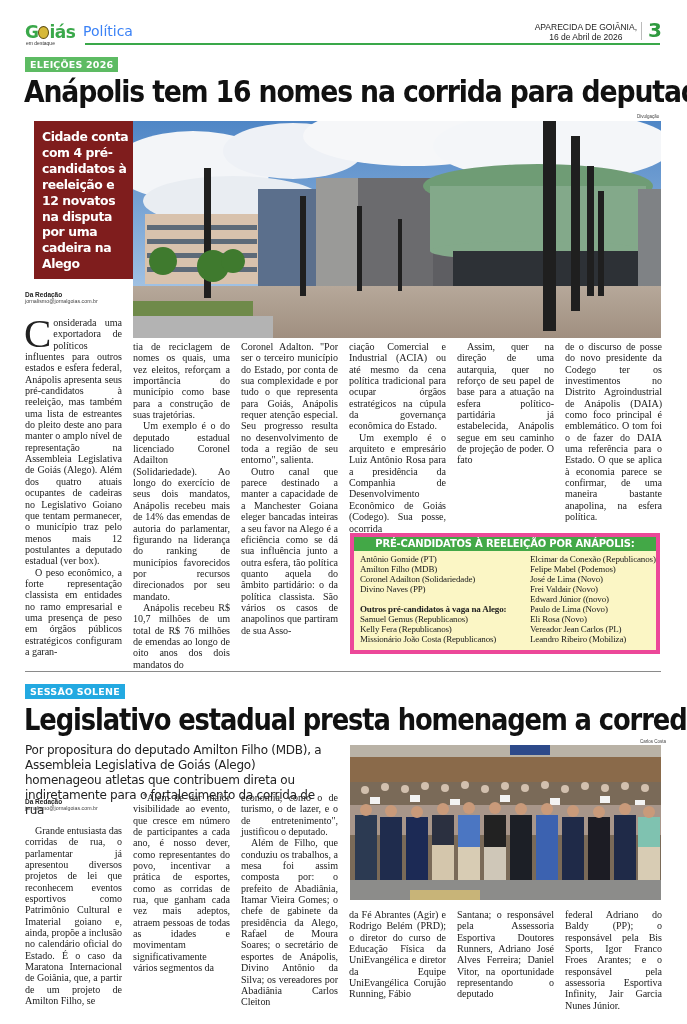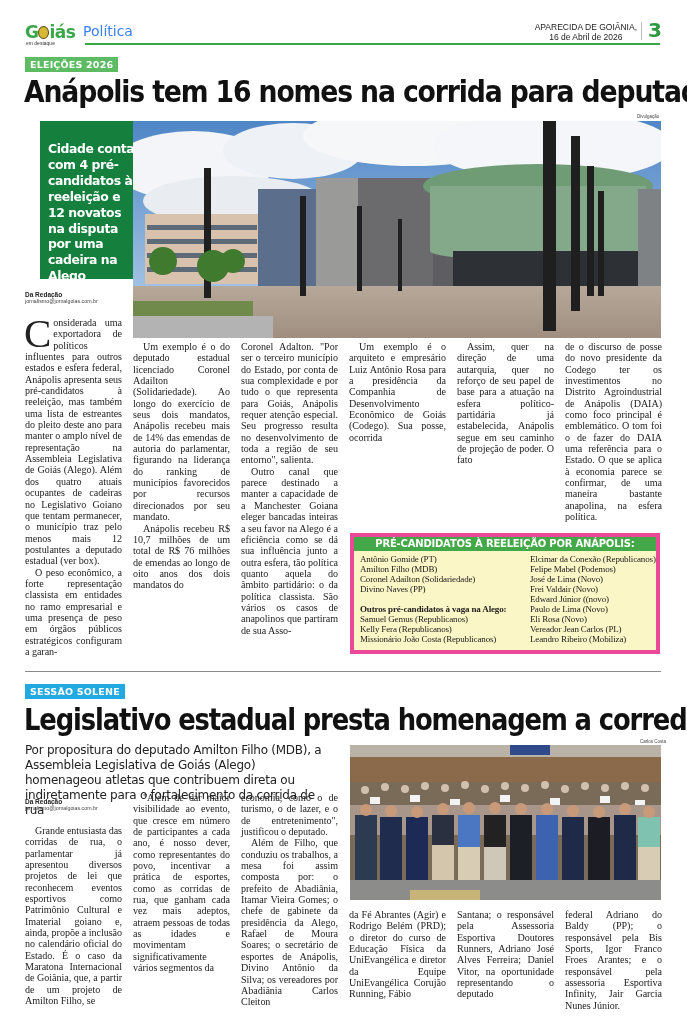--- a/index.html
+++ b/index.html
@@ -24,21 +24,21 @@
 .tag-blue{background:#23a9e1;left:25px;top:684px;height:15px}
 
 
 .headline{font-family:"DejaVu Sans",sans-serif;font-weight:bold;color:#111;letter-spacing:-1.3px;white-space:nowrap;transform-origin:left top}
 #h1{left:24px;top:74px;font-size:30px;transform:scaleX(0.89)}
 #h2{left:24px;top:702px;font-size:30px;transform:scaleX(0.86)}
 
 .credit{font-family:"Liberation Sans",sans-serif;font-size:4.5px;color:#444}
 
 
-#subbox{left:40px;top:121px;width:108px;height:158px;background:#15803d;padding:20px 8px}
+#subbox{left:34px;top:121px;width:108px;height:158px;background:#7f1d1d;padding:8px 8px}
 #subbox p{font-family:"DejaVu Sans",sans-serif;font-weight:bold;color:#fff;font-size:12.4px;line-height:15.9px;letter-spacing:-0.4px}
 
 
 #photo1{left:133px;top:121px;width:528px;height:217px;overflow:hidden;background:#7aa9d8}
 
 
 .byline-name{font-family:"Liberation Sans",sans-serif;font-weight:bold;font-size:6.5px;color:#222}
 .byline-mail{font-family:"Liberation Sans",sans-serif;font-size:5.3px;color:#444}
 
 
@@ -144,28 +144,30 @@
 <div class="abs" style="left:25px;top:291px">
   <div class="byline-name">Da Redação</div>
   <div class="byline-mail">jornalismo@jornalgoias.com.br</div>
 </div>
 
 <div class="abs col" style="left:25px;top:317px;width:97px">
   <p class="noind"><span class="dropcap">C</span><span>onsiderada uma exportadora de políticos influentes para outros estados e esfera federal, Anápolis apresenta seus pré-candidatos à reeleição, mas também uma lista de estreantes do pleito deste ano para manter o amplo nível de representação na Assembleia Legislativa de Goiás (Alego). Além dos quatro atuais ocupantes de cadeiras no Legislativo Goiano que tentam permanecer, o município traz pelo menos mais 12 postulantes a deputado estadual (ver box).</span></p>
   <p>O peso econômico, a forte representação classista em entidades no ramo empresarial e uma presença de peso em órgãos públicos estratégicos configuram a garan-</p>
 </div>
 <div class="abs col" style="left:133px;top:341px;width:97px">
+  <p class="noind">tia de reciclagem de nomes os quais, uma vez eleitos, reforçam a importância do município como base para a construção de suas trajetórias.</p>
   <p>Um exemplo é o do deputado estadual licenciado Coronel Adailton (Solidariedade). Ao longo do exercício de seus dois mandatos, Anápolis recebeu mais de 14% das emendas de autoria do parlamentar, figurando na liderança do ranking de municípios favorecidos por recursos direcionados por seu mandato.</p>
   <p>Anápolis recebeu R$ 10,7 milhões de um total de R$ 76 milhões de emendas ao longo de oito anos dos dois mandatos do</p>
 </div>
 <div class="abs col" style="left:241px;top:341px;width:97px">
   <p class="noind">Coronel Adalton. "Por ser o terceiro município do Estado, por conta de sua complexidade e por tudo o que representa para Goiás, Anápolis requer atenção especial. Seu progresso resulta no desenvolvimento de toda a região de seu entorno", salienta.</p>
   <p>Outro canal que parece destinado a manter a capacidade de a Manchester Goiana eleger bancadas inteiras a seu favor na Alego é a eficiência como se dá sua influência junto a outra esfera, tão política quanto aquela do âmbito partidário: o da política classista. São vários os casos de anapolinos que partiram de sua Asso-</p>
 </div>
 <div class="abs col" style="left:349px;top:341px;width:97px">
+  <p class="noind">ciação Comercial e Industrial (ACIA) ou até mesmo da cena política tradicional para ocupar órgãos estratégicos na cúpula da governança econômica do Estado.</p>
   <p>Um exemplo é o arquiteto e empresário Luiz Antônio Rosa para a presidência da Companhia de Desenvolvimento Econômico de Goiás (Codego). Sua posse, ocorrida</p>
 </div>
 <div class="abs col" style="left:457px;top:341px;width:97px">
   <p>Assim, quer na direção de uma autarquia, quer no reforço de seu papel de base para a atuação na esfera político-partidária já estabelecida, Anápolis segue em seu caminho de projeção de poder. O fato</p>
 </div>
 <div class="abs col" style="left:565px;top:341px;width:97px">
   <p class="noind">de o discurso de posse do novo presidente da Codego ter os investimentos no Distrito Agroindustrial de Anápolis (DAIA) como foco principal é emblemático. O tom foi o de fazer do DAIA uma referência para o Estado. O que se aplica à economia parece se confirmar, de uma maneira bastante anapolina, na esfera política.</p>
 </div>
 
 <div id="cbox" class="abs">

